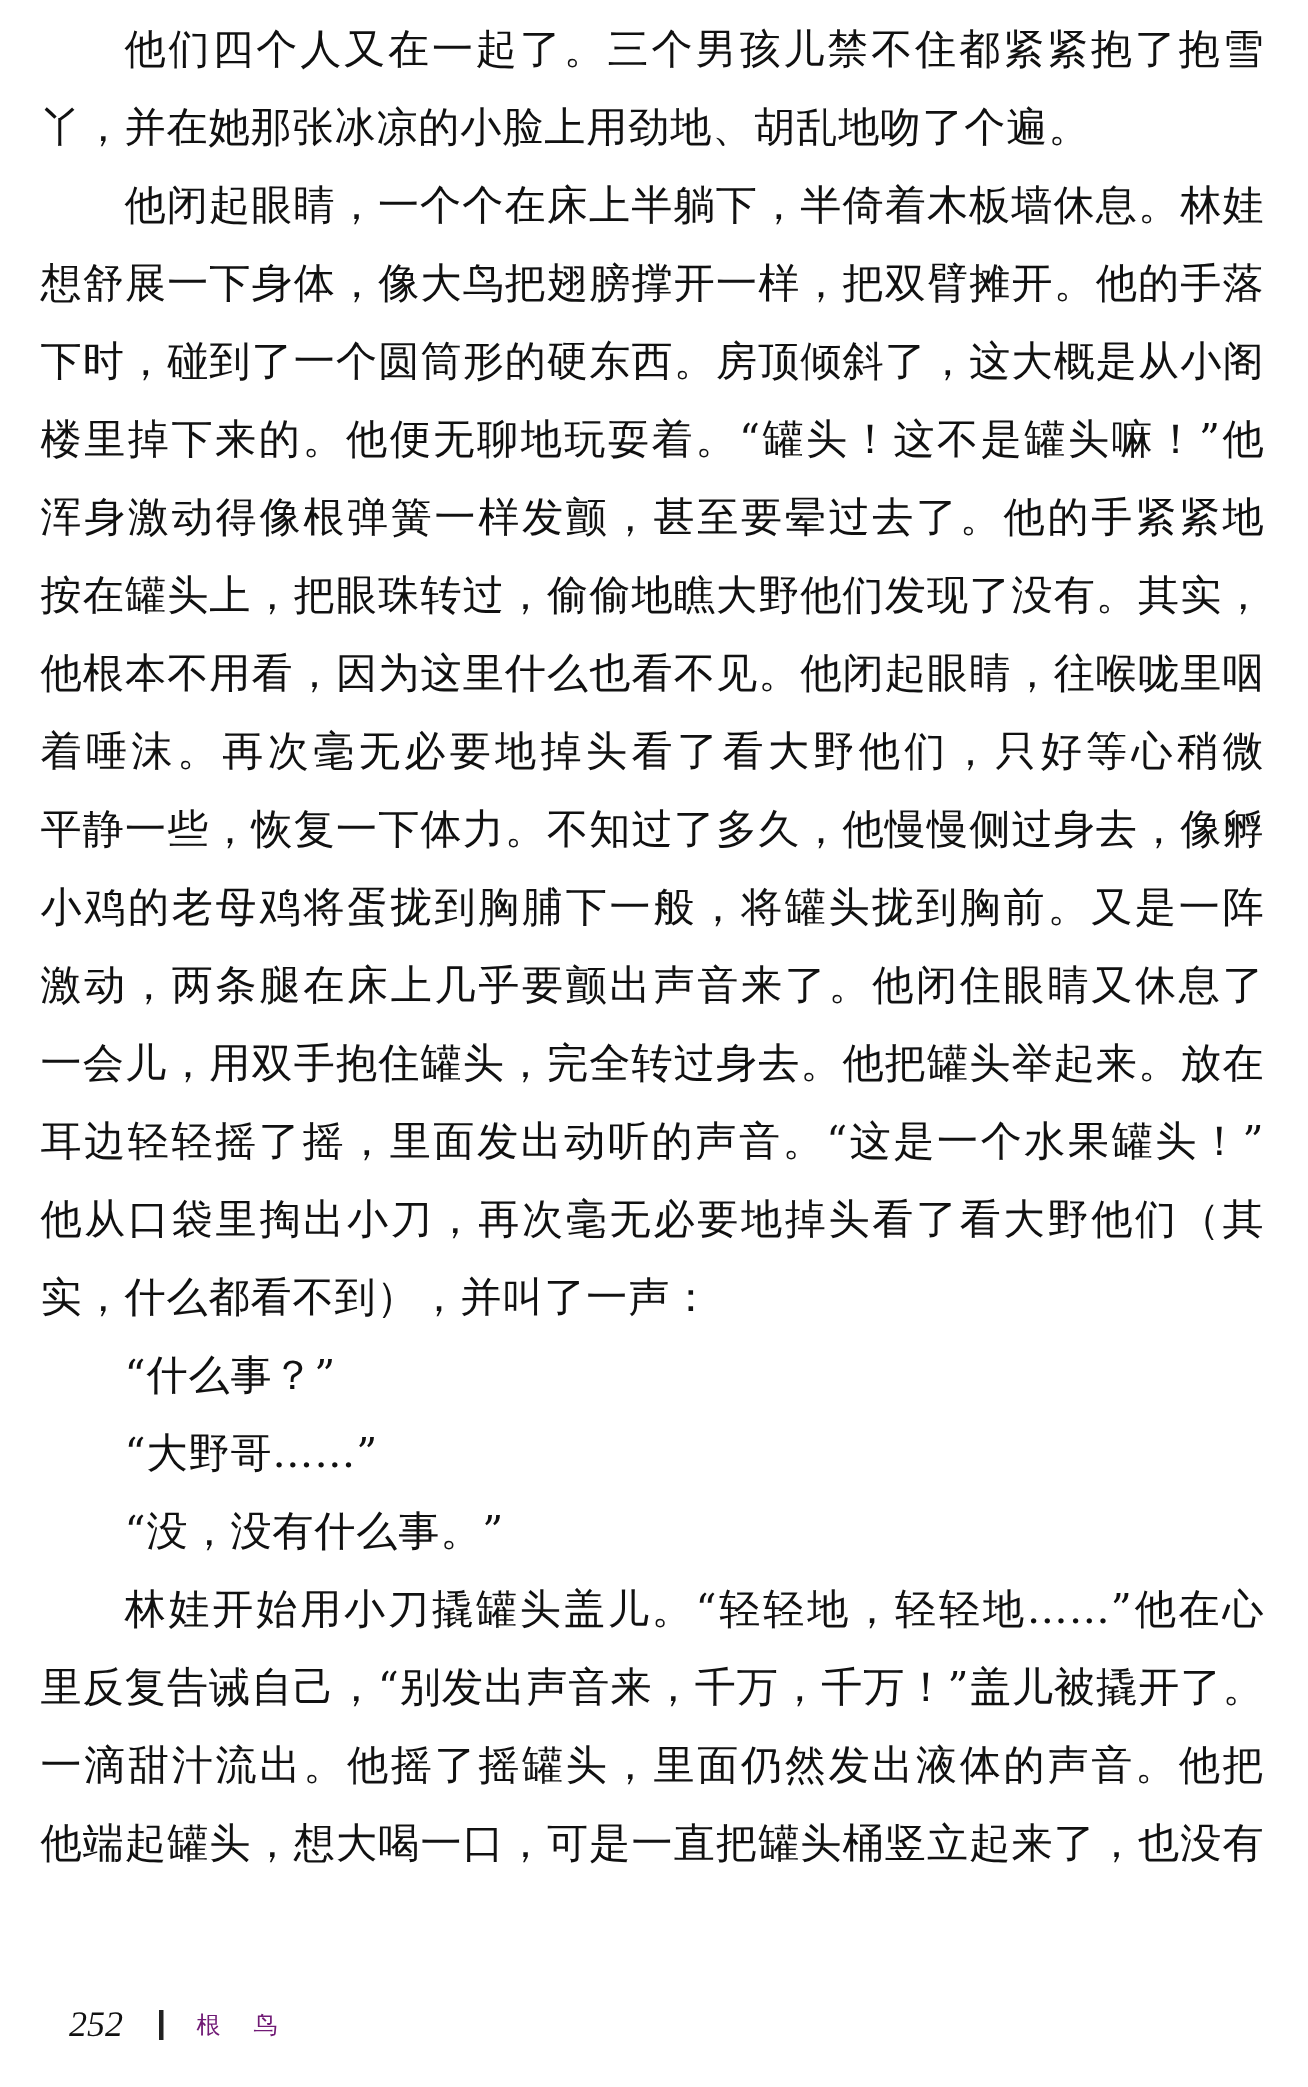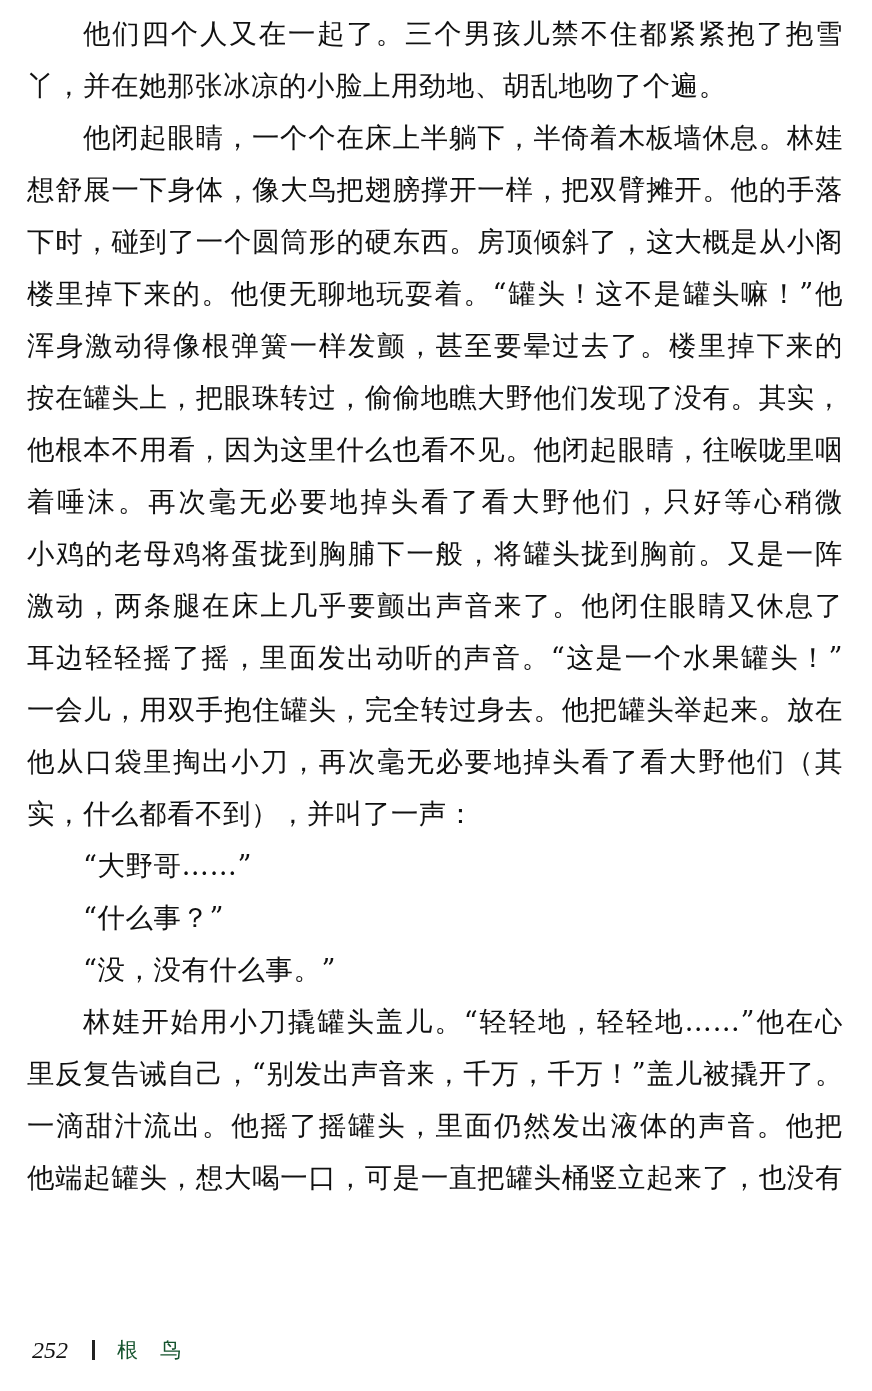--- a/index.html
+++ b/index.html
@@ -41,21 +41,21 @@
   }
   .line.indent {
     padding-left: 56px;
     width: 760px;
   }
   .line.short {
     text-align-last: left;
   }
   .footer {
     position: absolute;
-    left: 32px;
+    left: 46px;
     top: 1334px;
     height: 32px;
     display: flex;
     align-items: center;
   }
   .page-number {
     font-family: "Liberation Serif", "DejaVu Serif", serif;
     font-style: italic;
     font-size: 24px;
     color: #111111;
@@ -64,48 +64,49 @@
   .footer-divider {
     display: inline-block;
     width: 3px;
     height: 20px;
     background: #222222;
     margin-left: 24px;
     margin-right: 22px;
   }
   .book-title {
     font-family: "DejaVu Sans", "Liberation Sans", sans-serif;
-    font-size: 21px;
-    color: #14532d;
+    font-size: 16px;
+    color: #701a75;
     letter-spacing: 22px;
   }
 </style>
 </head>
 <body>
 
 <div class="page">
   <div class="text-block">
     <div class="line indent">他们四个人又在一起了。三个男孩儿禁不住都紧紧抱了抱雪</div>
     <div class="line short">丫，并在她那张冰凉的小脸上用劲地、胡乱地吻了个遍。</div>
     <div class="line indent">他闭起眼睛，一个个在床上半躺下，半倚着木板墙休息。林娃</div>
     <div class="line">想舒展一下身体，像大鸟把翅膀撑开一样，把双臂摊开。他的手落</div>
     <div class="line">下时，碰到了一个圆筒形的硬东西。房顶倾斜了，这大概是从小阁</div>
     <div class="line">楼里掉下来的。他便无聊地玩耍着。“罐头！这不是罐头嘛！”他</div>
-    <div class="line">浑身激动得像根弹簧一样发颤，甚至要晕过去了。楼里掉下来的</div>
+    <div class="line">浑身激动得像根弹簧一样发颤，甚至要晕过去了。他的手紧紧地</div>
     <div class="line">按在罐头上，把眼珠转过，偷偷地瞧大野他们发现了没有。其实，</div>
     <div class="line">他根本不用看，因为这里什么也看不见。他闭起眼睛，往喉咙里咽</div>
     <div class="line">着唾沫。再次毫无必要地掉头看了看大野他们，只好等心稍微</div>
+    <div class="line">平静一些，恢复一下体力。不知过了多久，他慢慢侧过身去，像孵</div>
     <div class="line">小鸡的老母鸡将蛋拢到胸脯下一般，将罐头拢到胸前。又是一阵</div>
     <div class="line">激动，两条腿在床上几乎要颤出声音来了。他闭住眼睛又休息了</div>
+    <div class="line">一会儿，用双手抱住罐头，完全转过身去。他把罐头举起来。放在</div>
     <div class="line">耳边轻轻摇了摇，里面发出动听的声音。“这是一个水果罐头！”</div>
-    <div class="line">一会儿，用双手抱住罐头，完全转过身去。他把罐头举起来。放在</div>
     <div class="line">他从口袋里掏出小刀，再次毫无必要地掉头看了看大野他们（其</div>
     <div class="line short">实，什么都看不到），并叫了一声：</div>
+    <div class="line indent short">“什么事？”</div>
     <div class="line indent short">“大野哥……”</div>
-    <div class="line indent short">“什么事？”</div>
     <div class="line indent short">“没，没有什么事。”</div>
     <div class="line indent">林娃开始用小刀撬罐头盖儿。“轻轻地，轻轻地……”他在心</div>
     <div class="line">里反复告诫自己，“别发出声音来，千万，千万！”盖儿被撬开了。</div>
     <div class="line">一滴甜汁流出。他摇了摇罐头，里面仍然发出液体的声音。他把</div>
     <div class="line">他端起罐头，想大喝一口，可是一直把罐头桶竖立起来了，也没有</div>
   </div>
 
   <div class="footer">
     <span class="page-number">252</span>
     <span class="footer-divider"></span>

